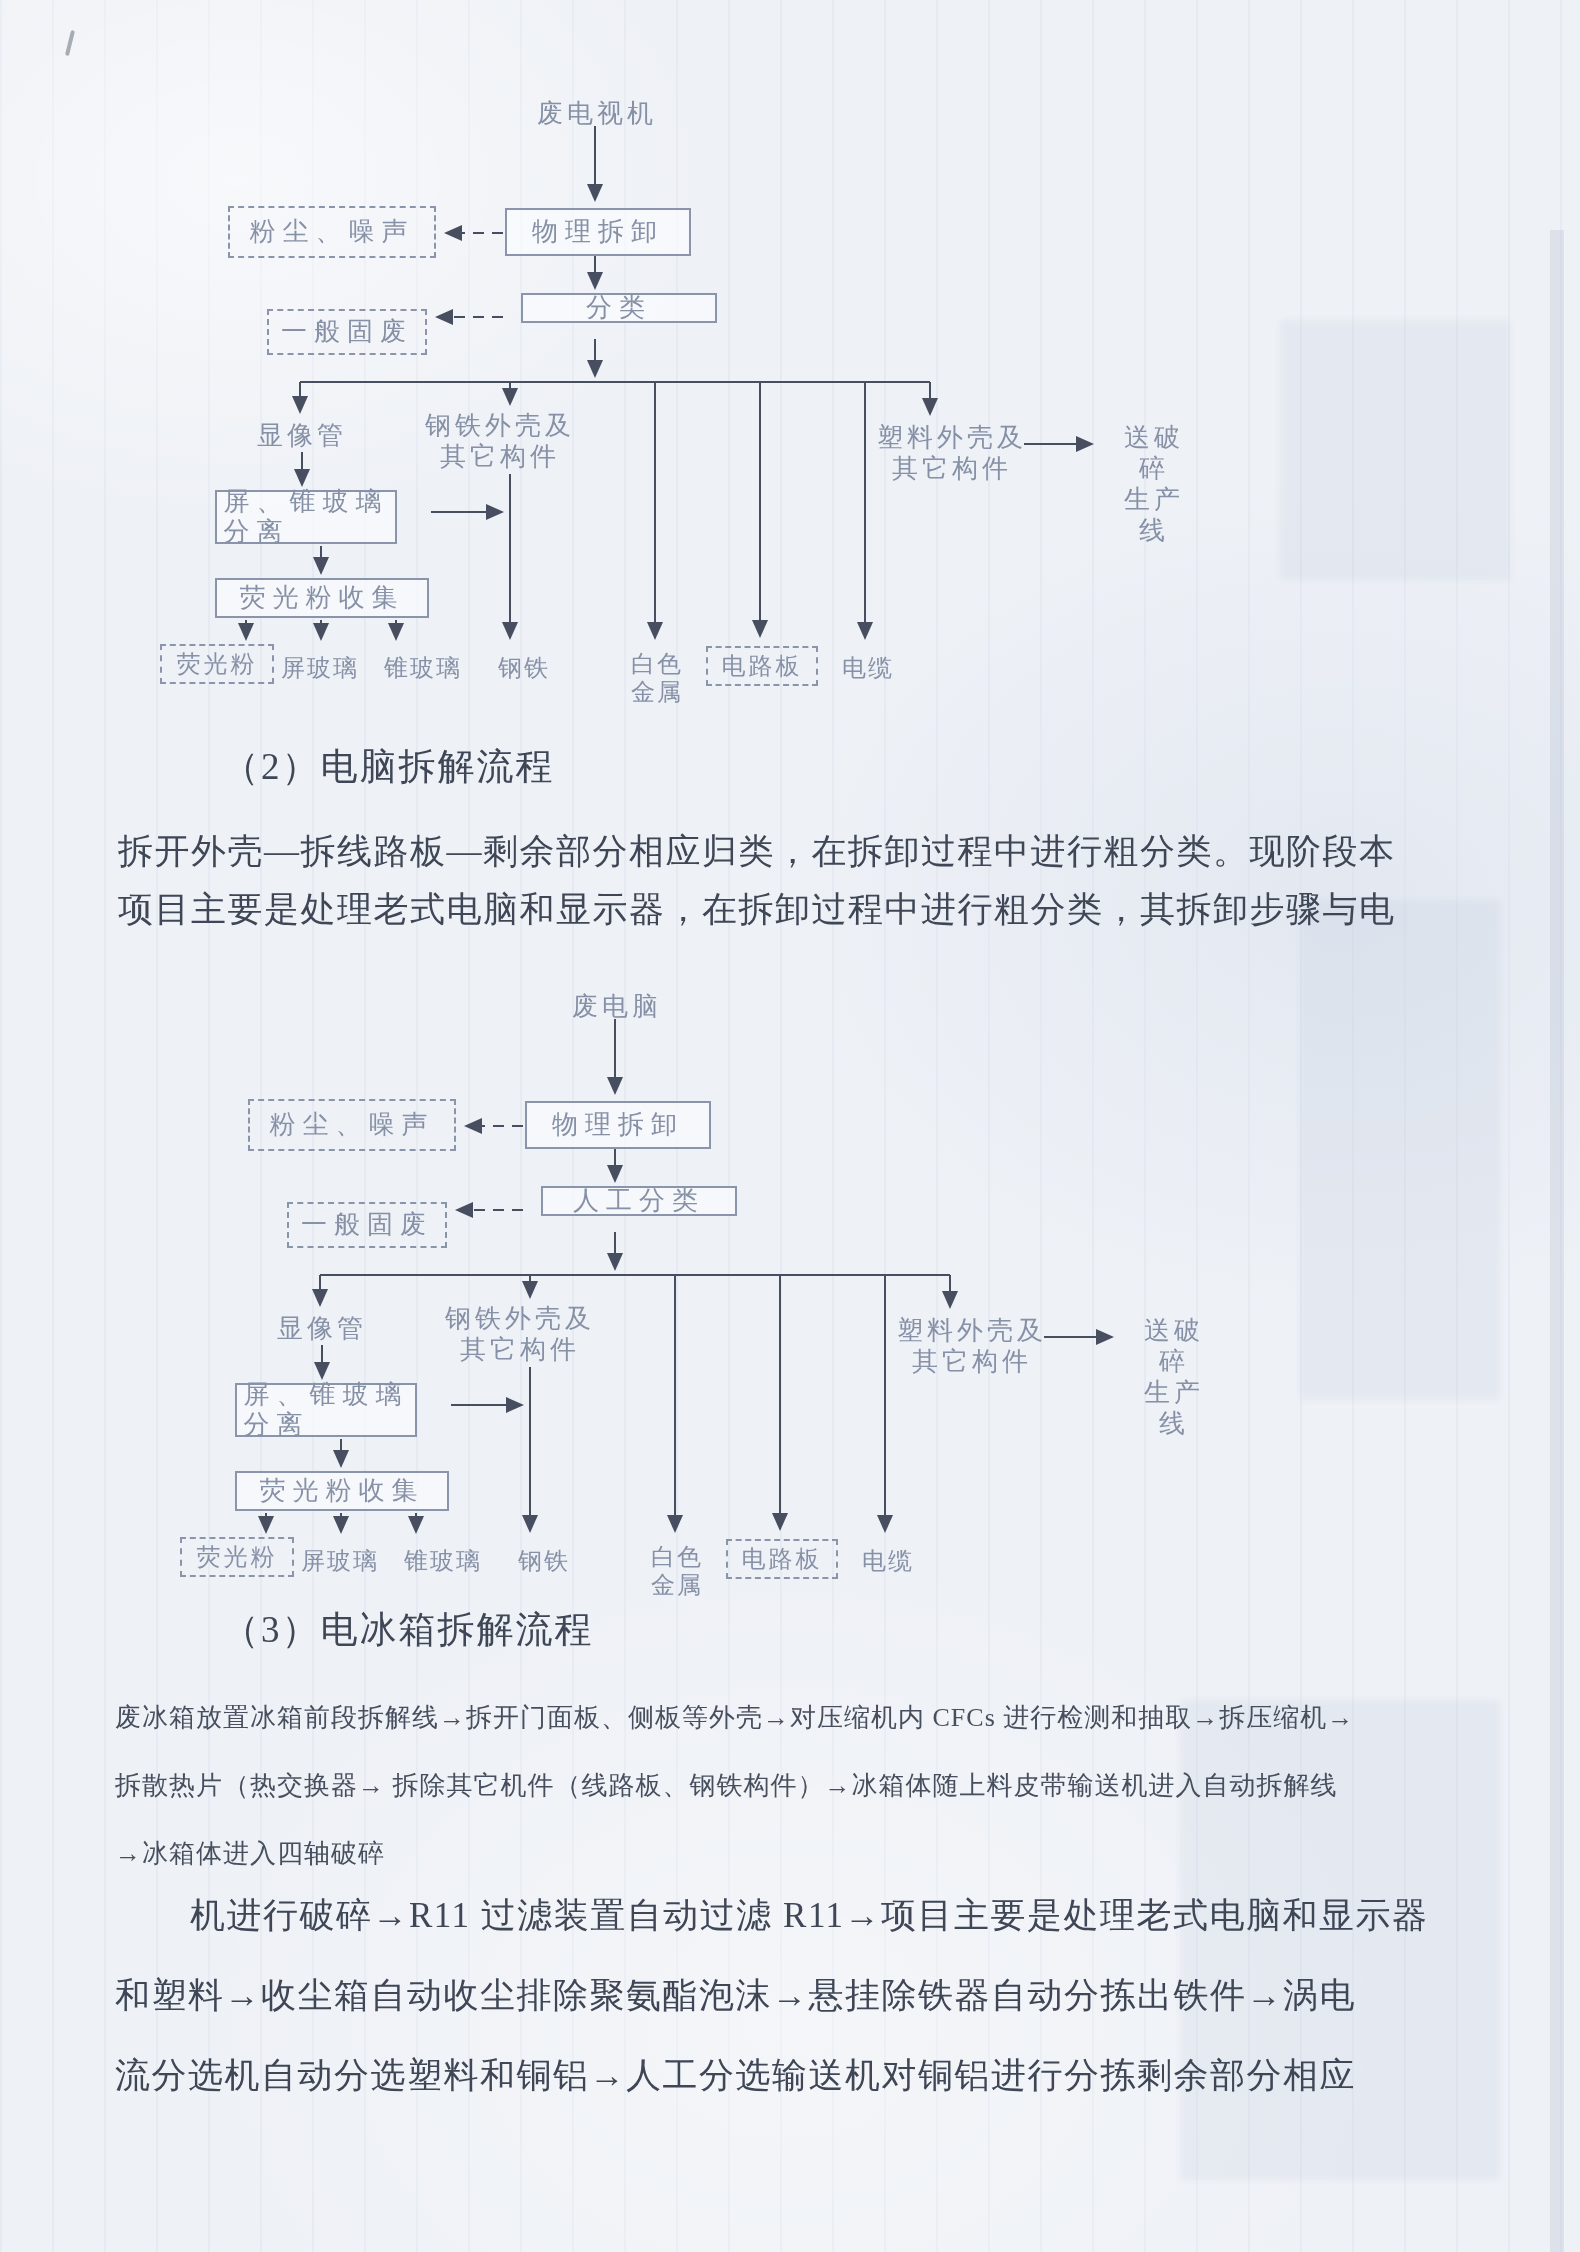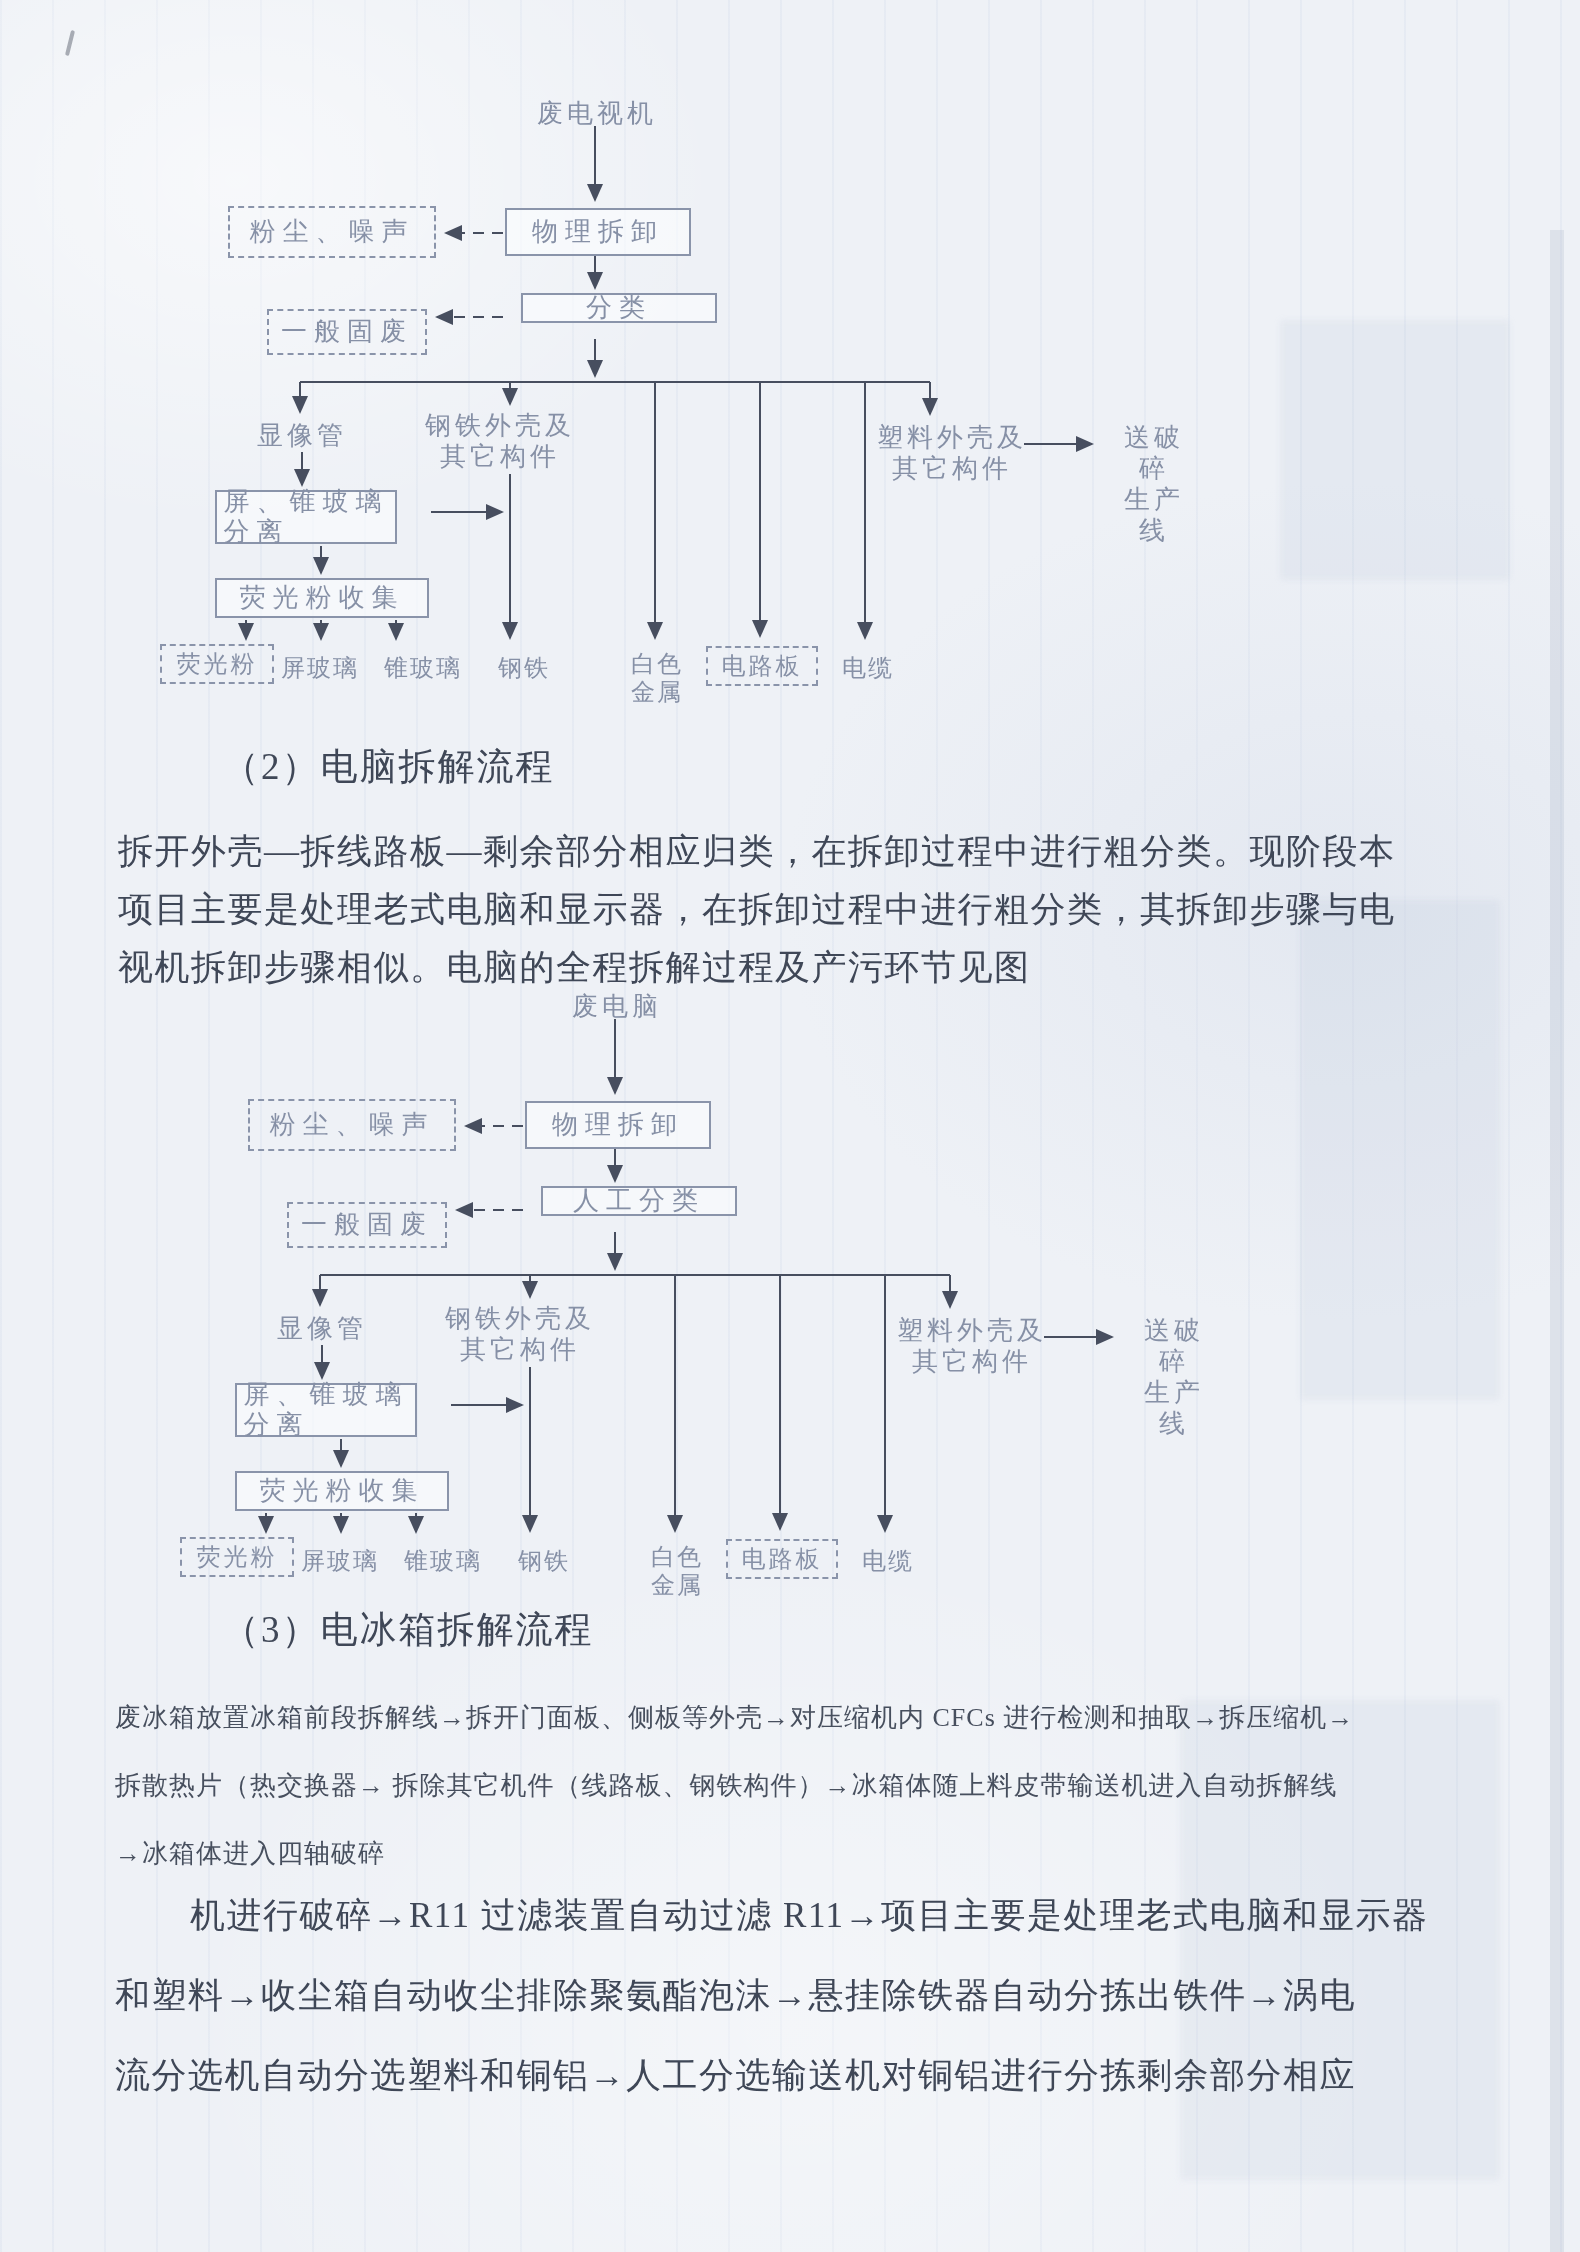--- a/index.html
+++ b/index.html
@@ -129,21 +129,20 @@
     <div class="fc-label sm p-o4">钢铁</div>
     <div class="fc-label sm p-o5">白色
 金属</div>
     <div class="fc-box dashed sm p-o6">电路板</div>
     <div class="fc-label sm p-o7">电缆</div>
   </div>
 
   <div class="heading" style="left:222px;top:742px;">（2）电脑拆解流程</div>
   <div class="body-line" style="left:118px;top:828px;">拆开外壳—拆线路板—剩余部分相应归类，在拆卸过程中进行粗分类。现阶段本</div>
   <div class="body-line" style="left:118px;top:886px;">项目主要是处理老式电脑和显示器，在拆卸过程中进行粗分类，其拆卸步骤与电</div>
-  <div class="body-line" style="left:118px;top:944px;">视机拆卸步骤相似。电脑的全程拆解过程及产污环节见图</div>
 
   <div class="fc" style="left:160px;top:985px;">
     <svg width="1100" height="625" viewBox="0 0 1100 625">
       <defs>
         <marker id="ah_pc" markerWidth="10" markerHeight="10" refX="8" refY="4" orient="auto">
           <path d="M0,0 L9,4 L0,8 Z" fill="#474e5f"></path>
         </marker>
       </defs>
       <g stroke="#474e5f" stroke-width="2" fill="none">
         <line x1="455" y1="34" x2="455" y2="108" marker-end="url(#ah_pc)"></line>

